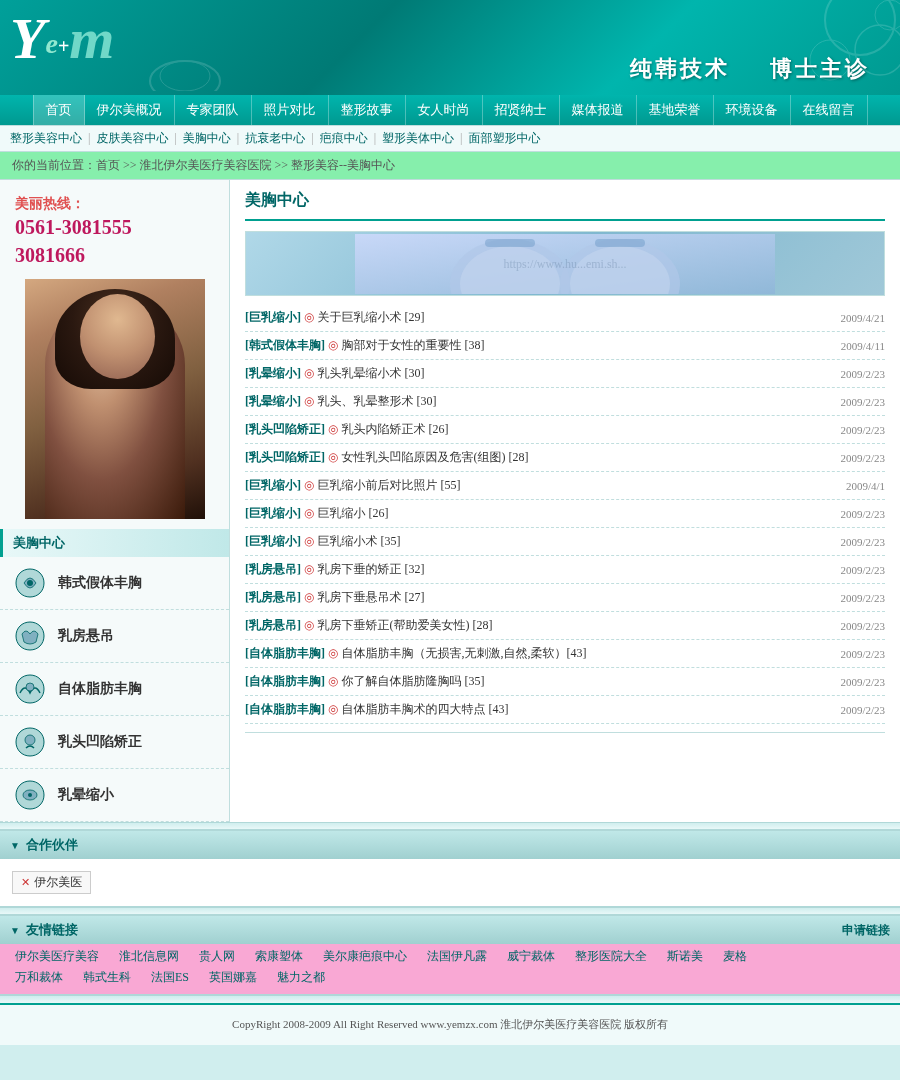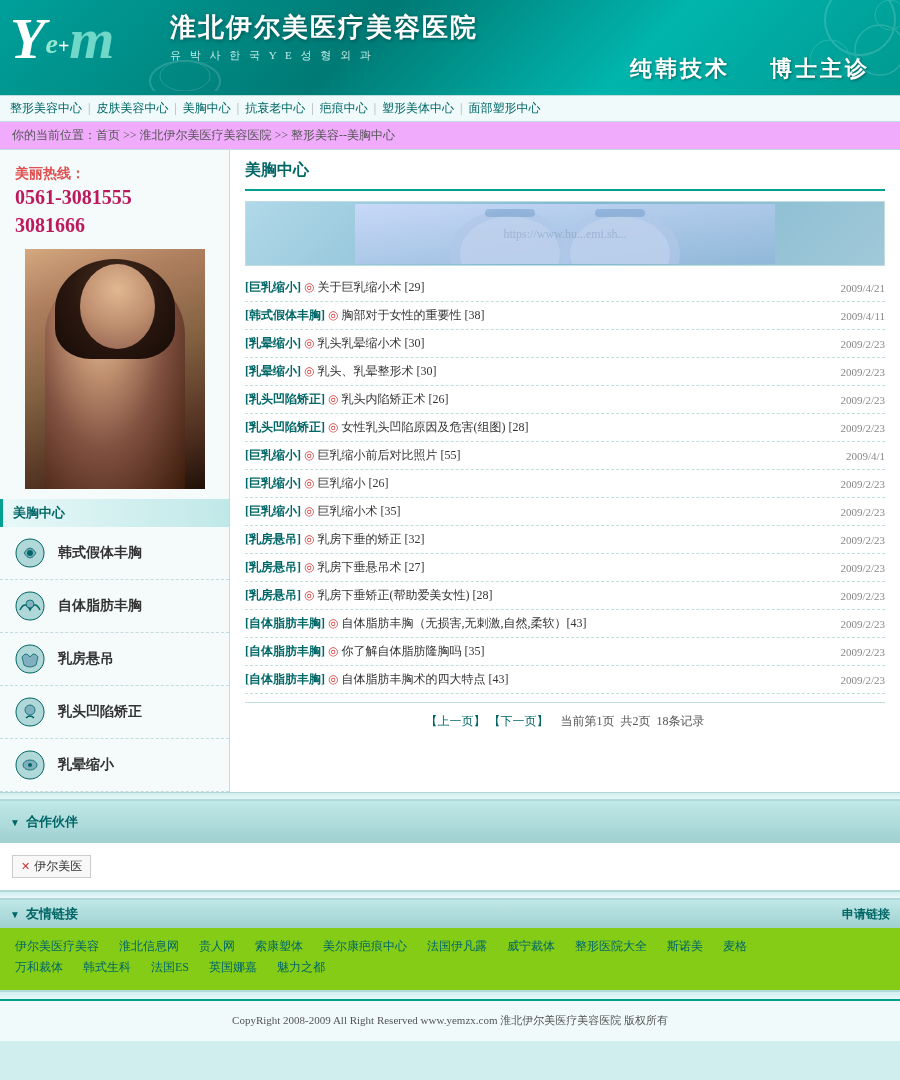--- a/index.html
+++ b/index.html
@@ -46,48 +46,48 @@
     .article-item { display: flex; padding: 5px 0; border-bottom: 1px dashed #c0dede; align-items: center; }
     .article-tag { color: #006666; font-weight: bold; white-space: nowrap; margin-right: 3px; font-size: 12px; }
     .article-icon { color: #cc3333; margin-right: 3px; }
     .article-title { flex: 1; color: #333; font-size: 12px; cursor: pointer; }
     .article-date { color: #888; font-size: 11px; white-space: nowrap; margin-left: 12px; }
     .pagination { text-align: center; padding: 10px 0; color: #555; font-size: 12px; }
     .pagination a { color: #006666; }
 
     
     .section-box { margin: 8px 0; border: 1px solid #b0d8d8; border-radius: 3px; overflow: hidden; }
-    .section-header { background: linear-gradient(to bottom, #c0e8e8, #a0d0d0); padding: 12px 10px; font-size: 13px; color: #006666; font-weight: bold; display: flex; align-items: center; gap: 6px; }
+    .section-header { background: linear-gradient(to bottom, #c0e8e8, #a0d0d0); padding: 5px 10px; font-size: 13px; color: #006666; font-weight: bold; display: flex; align-items: center; gap: 6px; }
     .section-header::before { content: '▼'; font-size: 10px; color: #006666; }
     .section-body { padding: 10px; background: #fff; }
     .partner-item { display: inline-flex; align-items: center; border: 1px solid #ccc; padding: 2px 8px; margin: 2px; font-size: 12px; color: #333; background: #f8f8f8; cursor: pointer; }
     .partner-item .x-icon { color: #cc3333; margin-right: 4px; font-size: 11px; }
 
     
     .friend-links-header { background: linear-gradient(to bottom, #c0e8e8, #a0d0d0); padding: 5px 10px; font-size: 13px; color: #006666; font-weight: bold; display: flex; align-items: center; justify-content: space-between; }
     .friend-links-header-left { display: flex; align-items: center; gap: 6px; }
     .friend-links-header-left::before { content: '▼'; font-size: 10px; color: #006666; }
     .friend-links-apply { color: #006666; font-size: 12px; cursor: pointer; }
-    .friend-links-body { padding: 10px 15px; background: #84cc16; }
+    .friend-links-body { padding: 4px 15px; background: #f9a8d4; }
     .friend-links-row { display: flex; flex-wrap: wrap; gap: 0; margin-bottom: 4px; }
     .friend-link-item { color: #006666; font-size: 12px; cursor: pointer; margin-right: 20px; text-decoration: none; }
 
     
     .footer { background: #f0fafa; border-top: 2px solid #00a090; padding: 10px; text-align: center; font-size: 11px; color: #555; line-height: 1.8; }
 
     
     .content-img-container { width: 100%; height: 65px; background: linear-gradient(135deg, #b0d8e8 0%, #80b8d0 50%, #a0c8d8 100%); margin-bottom: 8px; display: flex; align-items: center; justify-content: center; overflow: hidden; border: 1px solid #c0dede; }
 
     
     .watermark { position: absolute; left: 50%; top: 50%; transform: translate(-50%, -50%); color: rgba(150,150,180,0.4); font-size: 11px; white-space: nowrap; pointer-events: none; }
 
     .outer-wrapper { background: #d0eeee; min-height: 1080px; }
     .inner-wrapper { width: 900px; margin: 0 auto; background: #fff; }
 
-    .breadcrumb-bar { background: #f0abfc; padding: 5px 12px; font-size: 12px; color: #555; border-bottom: 1px solid #c0dcdc; }
+    .breadcrumb-bar { background: #86efac; padding: 5px 12px; font-size: 12px; color: #555; border-bottom: 1px solid #c0dcdc; }
   </style>
 </head>
 <body>
 
 <div class="outer-wrapper">
 <div class="inner-wrapper">
 
   <div class="header">
 
     <div style="position:absolute;right:0;top:0;width:200px;height:95px;opacity:0.15;">
@@ -101,30 +101,39 @@
     <div style="position:absolute;left:145px;bottom:0;opacity:0.15;">
       <svg width="80" height="50" viewBox="0 0 80 50">
         <ellipse cx="40" cy="40" rx="35" ry="20" fill="none" stroke="#fff" stroke-width="2"></ellipse>
         <ellipse cx="40" cy="35" rx="25" ry="15" fill="none" stroke="#fff" stroke-width="1"></ellipse>
       </svg>
     </div>
 
     <div class="header-logo">
       <span style="font-size:58px;font-weight:bold;color:#fff;font-style:italic;font-family:Georgia,serif;">Y</span><span style="font-size:28px;font-weight:bold;color:#90e8d0;vertical-align:super;font-style:italic;font-family:Georgia,serif;">e</span><span style="font-size:20px;color:#fff;vertical-align:super;font-weight:bold;">+</span><span style="font-size:58px;font-weight:bold;color:#70d8c8;font-style:italic;font-family:Georgia,serif;">m</span>
     </div>
-    <div class="header-cn-title">
-      <h1 style="font-size:26px;color:#fff;font-weight:bold;letter-spacing:2px;text-shadow:1px 1px 4px rgba(0,0,0,0.4);">淮北伊尔美医疗美容医院</h1>
-      <p style="font-size:11px;color:#c0ece8;letter-spacing:3px;margin-top:3px;">유 박 사  한 국  Y E  성 형 외 과</p>
-    </div>
     <div class="header-right">
       <span style="font-size:22px;color:#fff;font-weight:bold;letter-spacing:3px;text-shadow:1px 1px 3px rgba(0,0,0,0.4);">纯韩技术</span>
       <span style="font-size:22px;color:#fff;font-weight:bold;letter-spacing:3px;text-shadow:1px 1px 3px rgba(0,0,0,0.4);">博士主诊</span>
     </div>
   </div>
 
+  <div class="nav-bar">
+    <div class="nav-item active">首页</div>
+    <div class="nav-item">伊尔美概况</div>
+    <div class="nav-item">专家团队</div>
+    <div class="nav-item">照片对比</div>
+    <div class="nav-item">整形故事</div>
+    <div class="nav-item">女人时尚</div>
+    <div class="nav-item">招贤纳士</div>
+    <div class="nav-item">媒体报道</div>
+    <div class="nav-item">基地荣誉</div>
+    <div class="nav-item">环境设备</div>
+    <div class="nav-item">在线留言</div>
+  </div>
 
   <div class="sub-nav">
     <a>整形美容中心</a>
     <span>|</span>
     <a>皮肤美容中心</a>
     <span>|</span>
     <a>美胸中心</a>
     <span>|</span>
     <a>抗衰老中心</a>
     <span>|</span>
@@ -168,34 +177,34 @@
             <path d="M12 18 Q18 8 24 18 Q18 28 12 18Z" fill="#80b0c0" stroke="#006666" stroke-width="0.8"></path>
             <circle cx="18" cy="18" r="3" fill="#006666"></circle>
           </svg>
         </div>
         <span class="sidebar-menu-text">韩式假体丰胸</span>
       </div>
       <div class="sidebar-menu-item">
         <div class="sidebar-menu-icon">
           <svg viewBox="0 0 36 36" fill="none">
             <path d="M18 4 C10 4 4 10 4 18 C4 26 10 32 18 32 C26 32 32 26 32 18 C32 10 26 4 18 4Z" fill="#b0d8d8" stroke="#006666" stroke-width="1"></path>
-            <path d="M8 22 Q13 12 18 22 Q23 12 28 22" stroke="#006666" stroke-width="1.5" fill="none"></path>
-            <circle cx="18" cy="16" r="4" fill="#80b0c0" stroke="#006666" stroke-width="0.8"></circle>
+            <path d="M10 16 Q14 10 18 16 Q22 10 26 16 L24 24 Q18 28 12 24Z" fill="#80b0c0" stroke="#006666" stroke-width="0.8"></path>
           </svg>
         </div>
-        <span class="sidebar-menu-text">自体脂肪丰胸</span>
+        <span class="sidebar-menu-text">乳房悬吊</span>
       </div>
       <div class="sidebar-menu-item">
         <div class="sidebar-menu-icon">
           <svg viewBox="0 0 36 36" fill="none">
             <path d="M18 4 C10 4 4 10 4 18 C4 26 10 32 18 32 C26 32 32 26 32 18 C32 10 26 4 18 4Z" fill="#b0d8d8" stroke="#006666" stroke-width="1"></path>
-            <path d="M10 16 Q14 10 18 16 Q22 10 26 16 L24 24 Q18 28 12 24Z" fill="#80b0c0" stroke="#006666" stroke-width="0.8"></path>
+            <path d="M8 22 Q13 12 18 22 Q23 12 28 22" stroke="#006666" stroke-width="1.5" fill="none"></path>
+            <circle cx="18" cy="16" r="4" fill="#80b0c0" stroke="#006666" stroke-width="0.8"></circle>
           </svg>
         </div>
-        <span class="sidebar-menu-text">乳房悬吊</span>
+        <span class="sidebar-menu-text">自体脂肪丰胸</span>
       </div>
       <div class="sidebar-menu-item">
         <div class="sidebar-menu-icon">
           <svg viewBox="0 0 36 36" fill="none">
             <path d="M18 4 C10 4 4 10 4 18 C4 26 10 32 18 32 C26 32 32 26 32 18 C32 10 26 4 18 4Z" fill="#b0d8d8" stroke="#006666" stroke-width="1"></path>
             <circle cx="18" cy="16" r="5" fill="#80b0c0" stroke="#006666" stroke-width="0.8"></circle>
             <path d="M14 24 Q18 20 22 24" stroke="#006666" stroke-width="1.5" fill="none"></path>
           </svg>
         </div>
         <span class="sidebar-menu-text">乳头凹陷矫正</span>
@@ -324,25 +333,20 @@
         </div>
         <div class="article-item">
           <span class="article-tag">[自体脂肪丰胸]</span>
           <span class="article-icon">◎</span>
           <span class="article-title">自体脂肪丰胸术的四大特点 [43]</span>
           <span class="article-date">2009/2/23</span>
         </div>
       </div>
 
       <div style="border-top:1px solid #c0dede;margin-top:8px;"></div>
-      <div class="pagination">
-        <a>【上一页】</a>
-        <a>【下一页】</a>
-        &nbsp;&nbsp; 当前第1页 &nbsp;共2页 &nbsp;18条记录
-      </div>
     </div>
   </div>
 
   <div style="height:8px;background:linear-gradient(to bottom,#d0eeee,#e8f8f8);border-top:1px solid #b0d8d8;border-bottom:1px solid #b0d8d8;"></div>
 
   <div class="section-box" style="margin:0;border-radius:0;border-left:none;border-right:none;">
     <div class="section-header">
       <span>合作伙伴</span>
     </div>
     <div class="section-body">

